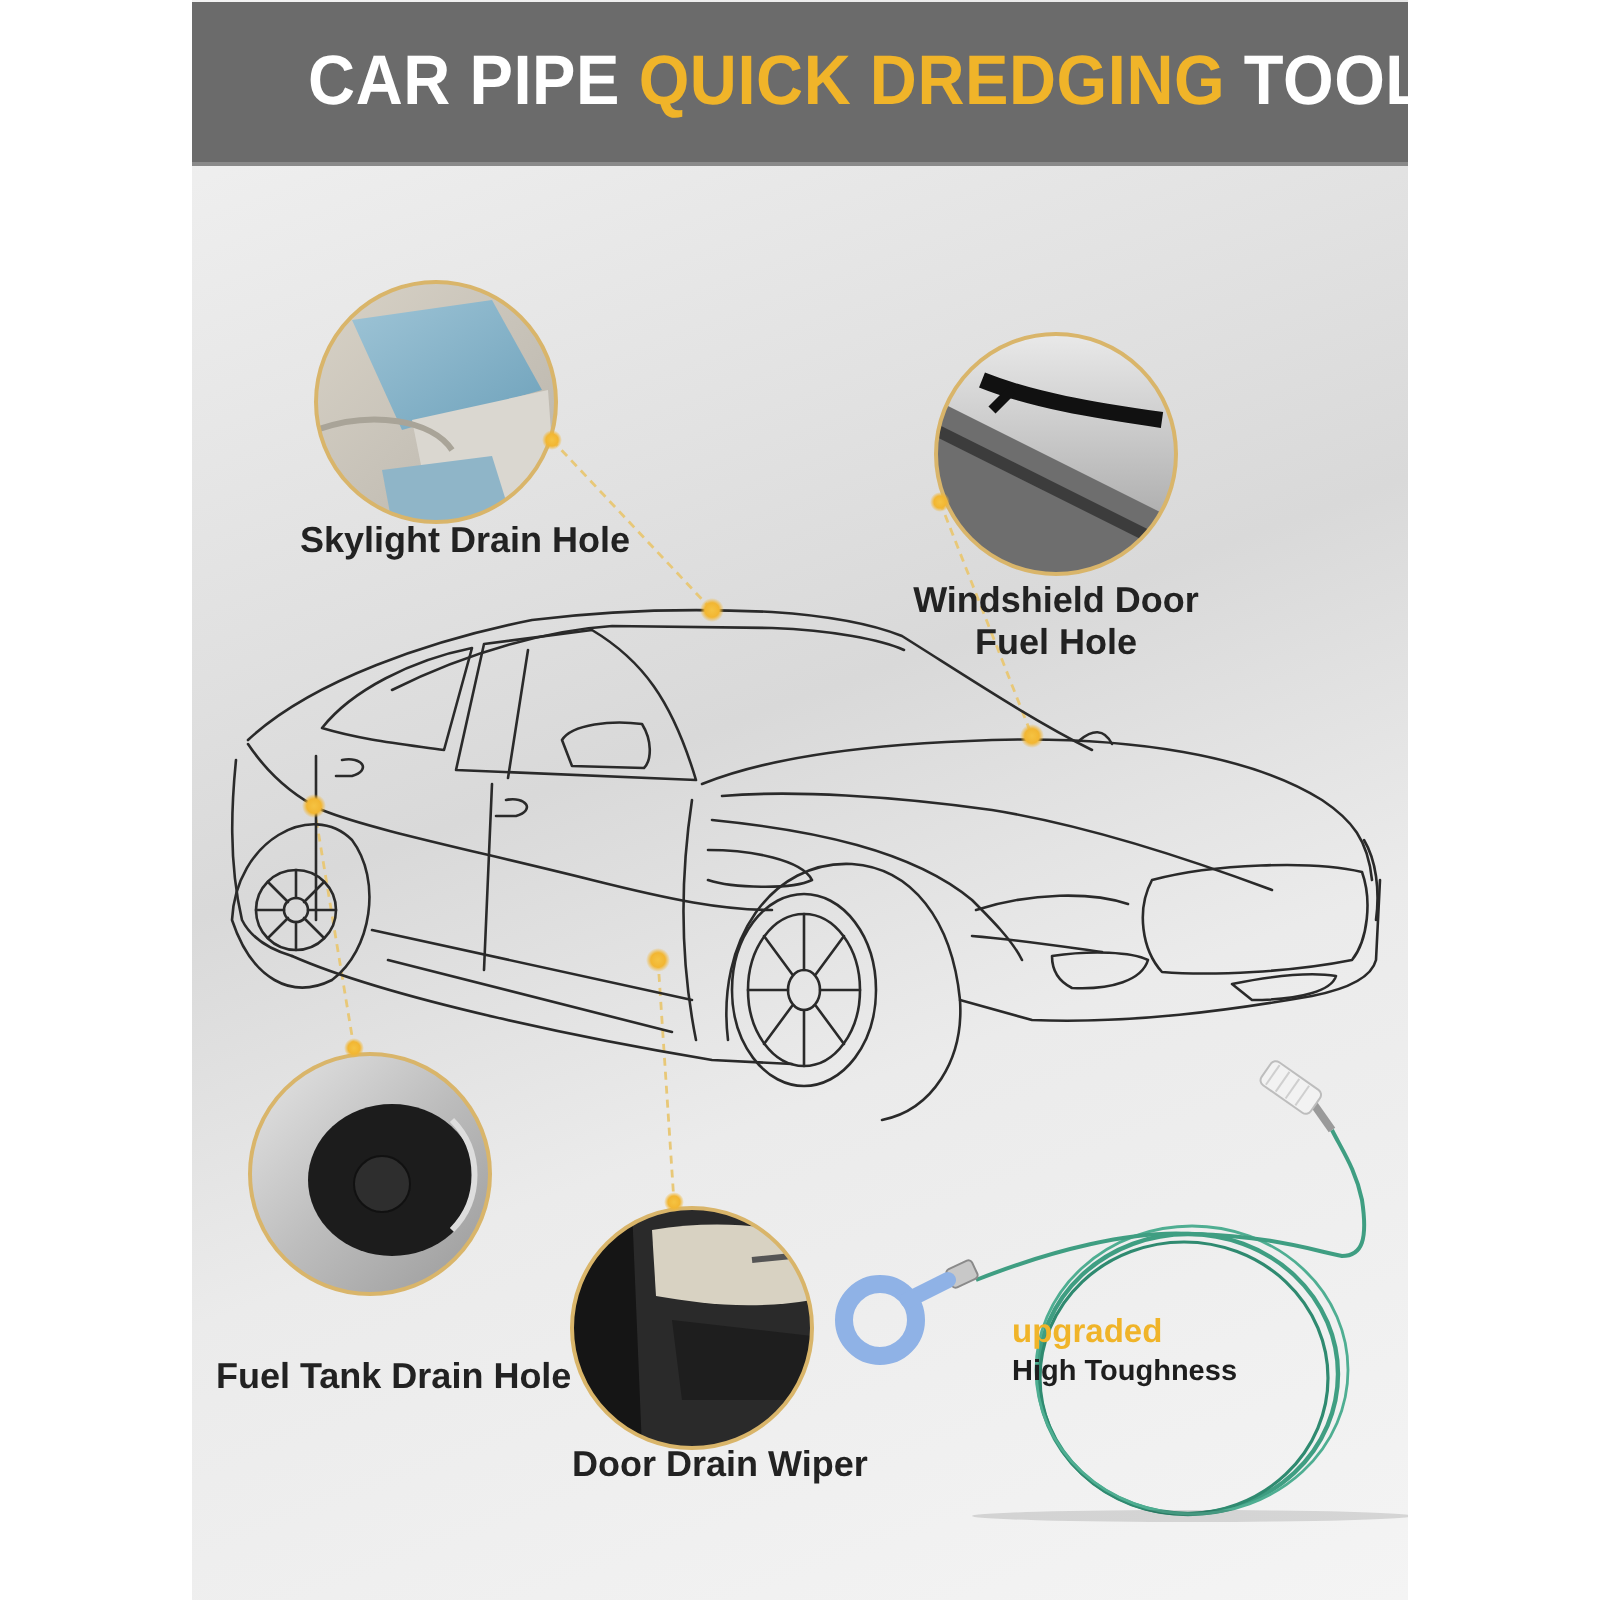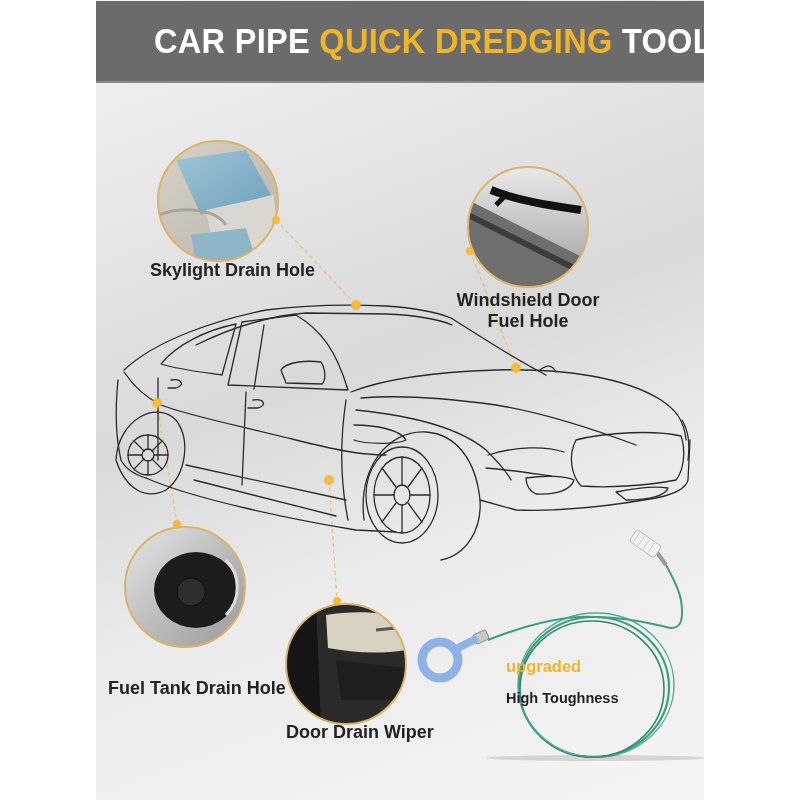--- a/index.html
+++ b/index.html
@@ -7,21 +7,21 @@
   .poster { position:absolute; left:96px; top:0; width:608px; height:800px; overflow:hidden;
     background: linear-gradient(160deg, #f3f3f3 0%, #e2e2e2 30%, #d9d9d9 45%, #ebebeb 65%, #f4f4f4 100%); }
   .header { position:absolute; left:0; top:1px; width:608px; height:80px; background:#6b6b6b;
     border-bottom:2px solid #8a8a8a; display:flex; align-items:center; justify-content:flex-start;padding-left:37px; }
   .title { font-family:"Liberation Sans", sans-serif; font-weight:bold; font-size:35px; letter-spacing:0.3px; color:#ffffff; white-space:nowrap; transform:scaleX(0.93); }
   .title .hl { color:#f0b429; }
   .art { position:absolute; left:0; top:0; width:608px; height:800px; }
   .label { position:absolute; font-family:"Liberation Sans", sans-serif; font-weight:bold; font-size:18px; color:#222; text-align:center; line-height:21px; white-space:nowrap; }
   .tagline { position:absolute; text-align:left; font-family:"Liberation Sans", sans-serif; font-weight:bold; }
   .tag-up { color:#f0b429; font-size:16.5px; }
-  .tag-ht { color:#1e1e1e; font-size:14.5px; margin-top:14px; }
+  .tag-ht { color:#1e1e1e; font-size:14.5px; margin-top:2px; }
 </style>
 </head>
 <body>
 
 <div class="poster">
 
   <div class="header">
     <div class="title"><span>CAR PIPE </span><span class="hl">QUICK DREDGING</span><span> TOOL</span></div>
   </div>
 

